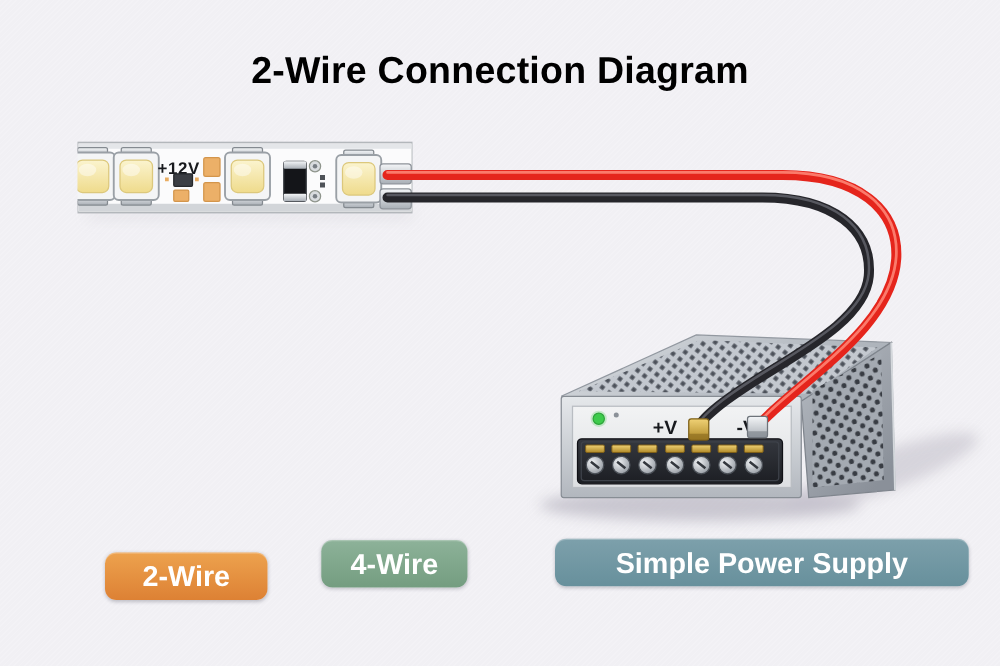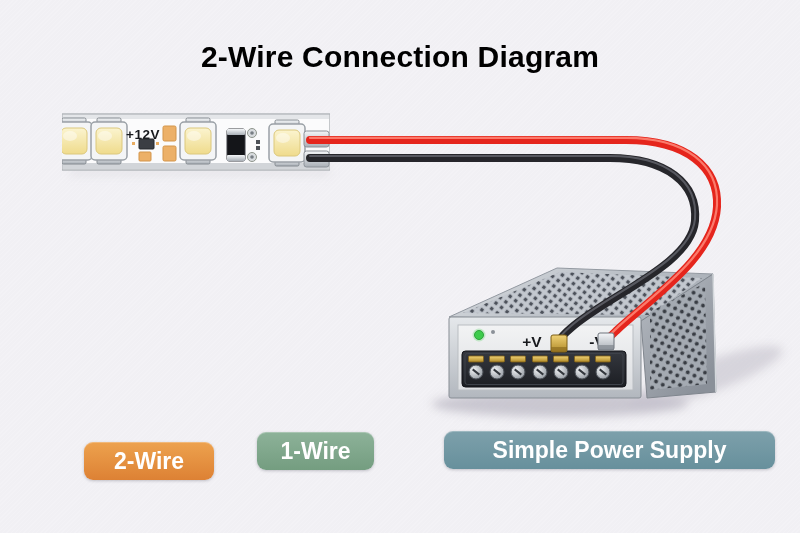--- a/index.html
+++ b/index.html
@@ -245,16 +245,16 @@
       <rect x="551" y="335" width="16" height="17" rx="2" fill="url(#goldGrad)" stroke="#7c5e16"></rect>
       <rect x="551" y="347" width="16" height="5" fill="#8a6a1e" opacity="0.65"></rect>
     </g>
     <g>
       <rect x="598" y="333" width="16" height="17" rx="2" fill="url(#silverGrad)" stroke="#6d737a"></rect>
       <rect x="598" y="345" width="16" height="5" fill="#7d838a" opacity="0.65"></rect>
     </g>
   </svg>
 
   <div class="chip btn-2wire">2-Wire</div>
-  <div class="chip btn-3wire">1-Wire</div>
+  <div class="chip btn-3wire">4-Wire</div>
   <div class="chip btn-sps">Simple Power Supply</div>
 
 </div>
 
 </body></html>

